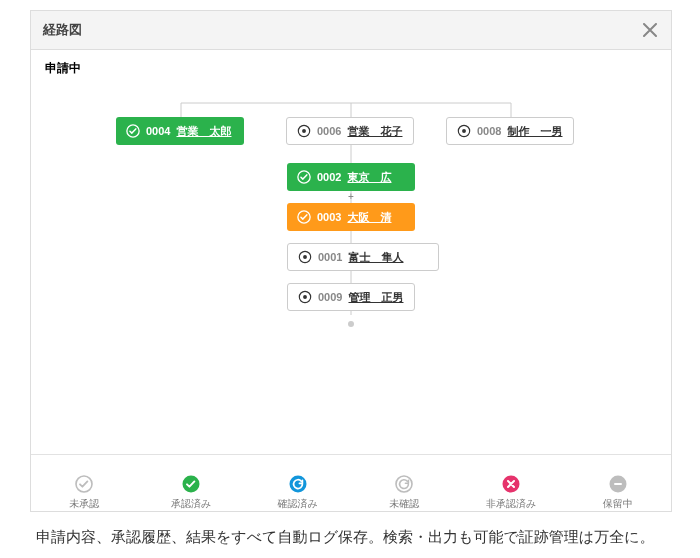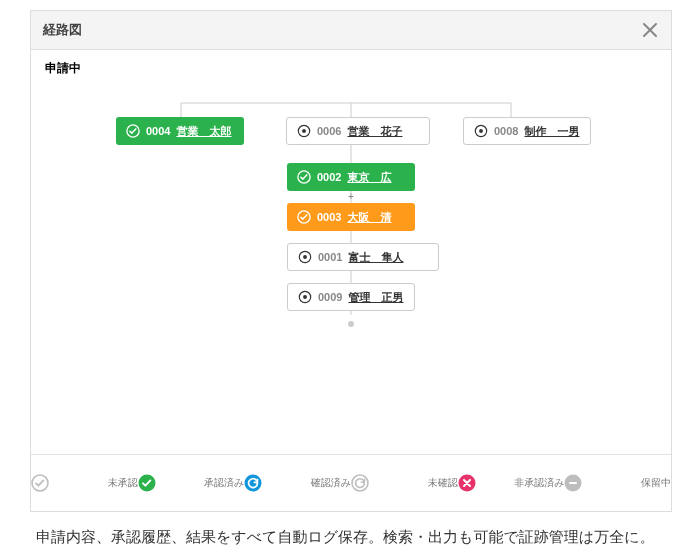--- a/index.html
+++ b/index.html
@@ -22,21 +22,21 @@
 
   .node.green{background:#2bb24c;color:#fff;}
   .node.orange{background:#ff9a1a;color:#fff;}
   .node.white{background:#fff;border:1px solid #ccc;color:#333;}
   .node.white .num{color:#888;}
 
   .plus{position:absolute;font-size:10px;color:#888;text-align:center;width:14px;}
   .dot{position:absolute;width:6px;height:6px;border-radius:50%;background:#ccc;}
 
   .legend{position:absolute;left:0;bottom:0;width:100%;height:56px;border-top:1px solid #e2e2e2;display:flex;}
-  .legend-item{flex:1;display:flex;flex-direction:row;align-items:center;justify-content:space-between;gap:4px;}
+  .legend-item{flex:1;display:flex;flex-direction:column;align-items:center;justify-content:flex-end;gap:4px;}
   .legend-item .licon{width:18px;height:18px;}
   .legend-item .ltxt{font-size:10px;color:#777;}
 
   .caption{position:absolute;left:36px;top:528px;font-size:15px;color:#333;}
 </style>
 </head>
 <body>
 
 <div class="wrapper">
   <div class="modal">
@@ -68,32 +68,32 @@
         <span class="icon">
           <svg viewBox="0 0 16 16">
               <circle cx="8" cy="8" r="7" fill="none" stroke="#fff" stroke-width="1.5"></circle>
               <path d="M4.5 8.2l2.2 2.2 4.5-4.8" stroke="#fff" stroke-width="1.7" fill="none" stroke-linecap="round" stroke-linejoin="round"></path>
             </svg>
         </span>
         <span class="num">0004</span>
         <span class="nm">営業　太郎</span>
       </div>
 
-      <div class="node white" style="left:255px;top:34px;width:144px;">
+      <div class="node white" style="left:255px;top:34px;width:128px;">
         <span class="icon">
           <svg viewBox="0 0 16 16">
               <circle cx="8" cy="8" r="6.5" fill="none" stroke="#333" stroke-width="1.3"></circle>
               <circle cx="8" cy="8" r="2.2" fill="#333"></circle>
             </svg>
         </span>
         <span class="num">0006</span>
         <span class="nm">営業　花子</span>
       </div>
 
-      <div class="node white" style="left:432px;top:34px;width:128px;">
+      <div class="node white" style="left:415px;top:34px;width:128px;">
         <span class="icon">
           <svg viewBox="0 0 16 16">
               <circle cx="8" cy="8" r="6.5" fill="none" stroke="#333" stroke-width="1.3"></circle>
               <circle cx="8" cy="8" r="2.2" fill="#333"></circle>
             </svg>
         </span>
         <span class="num">0008</span>
         <span class="nm">制作　一男</span>
       </div>
 

